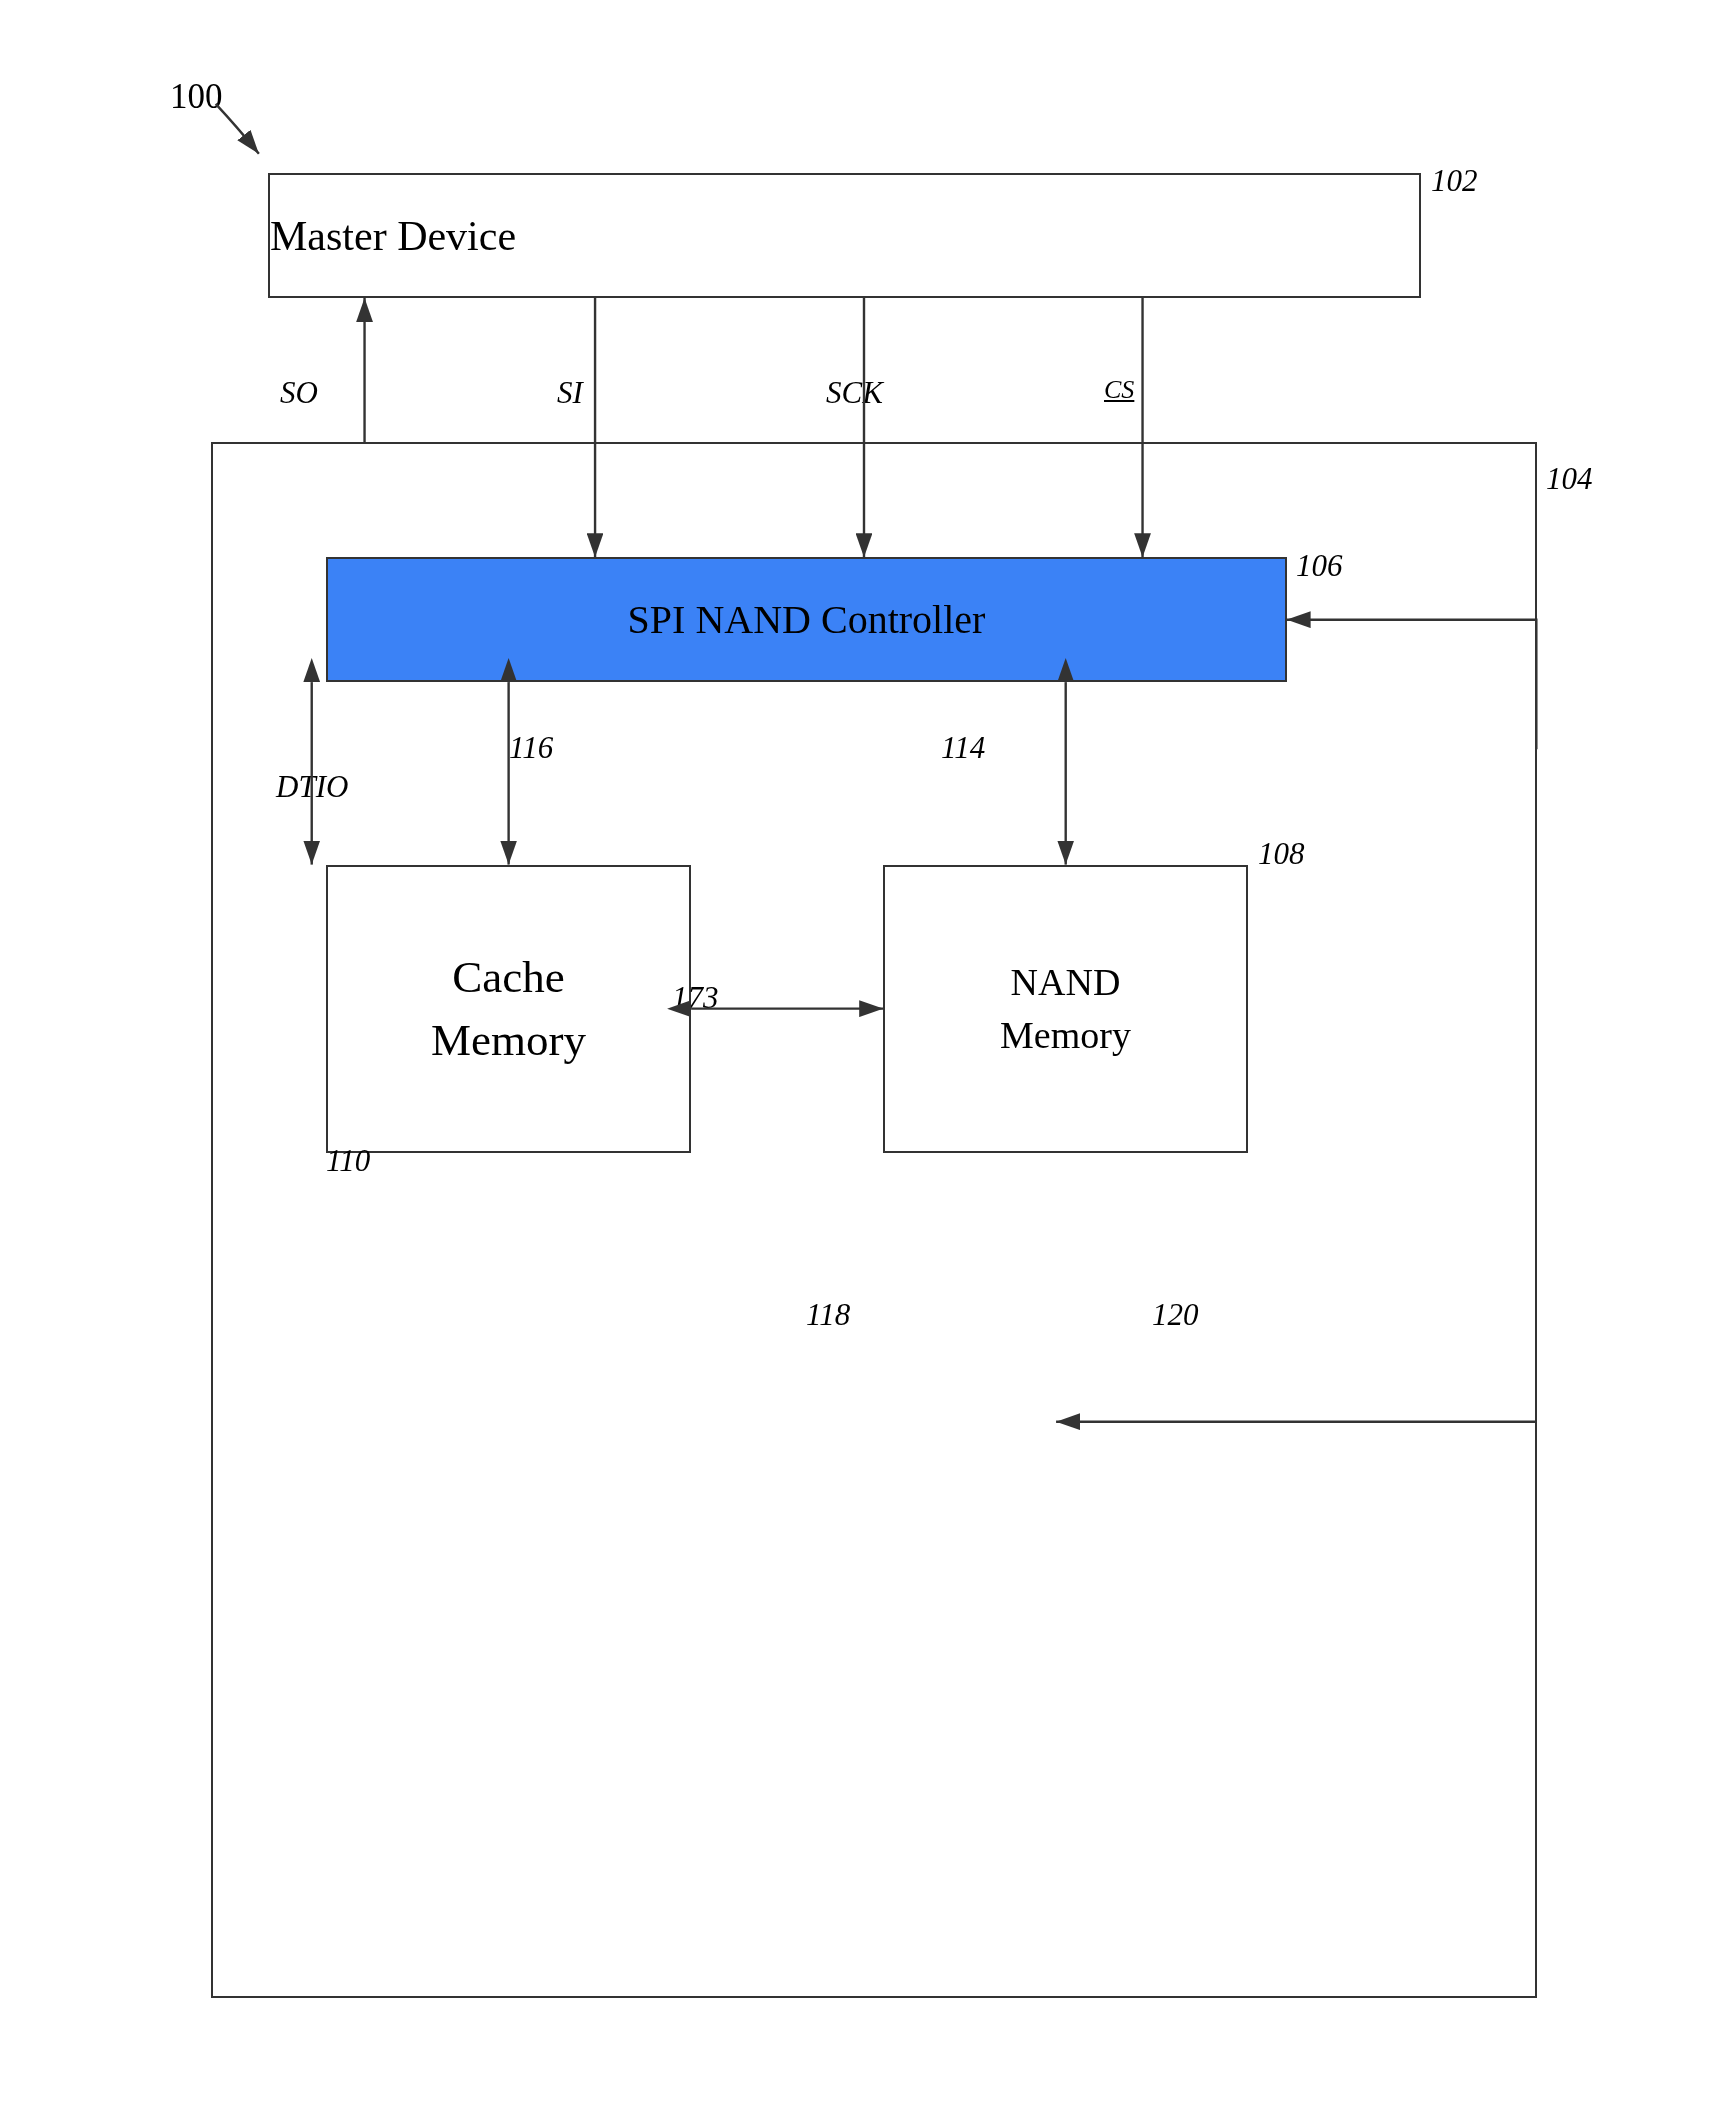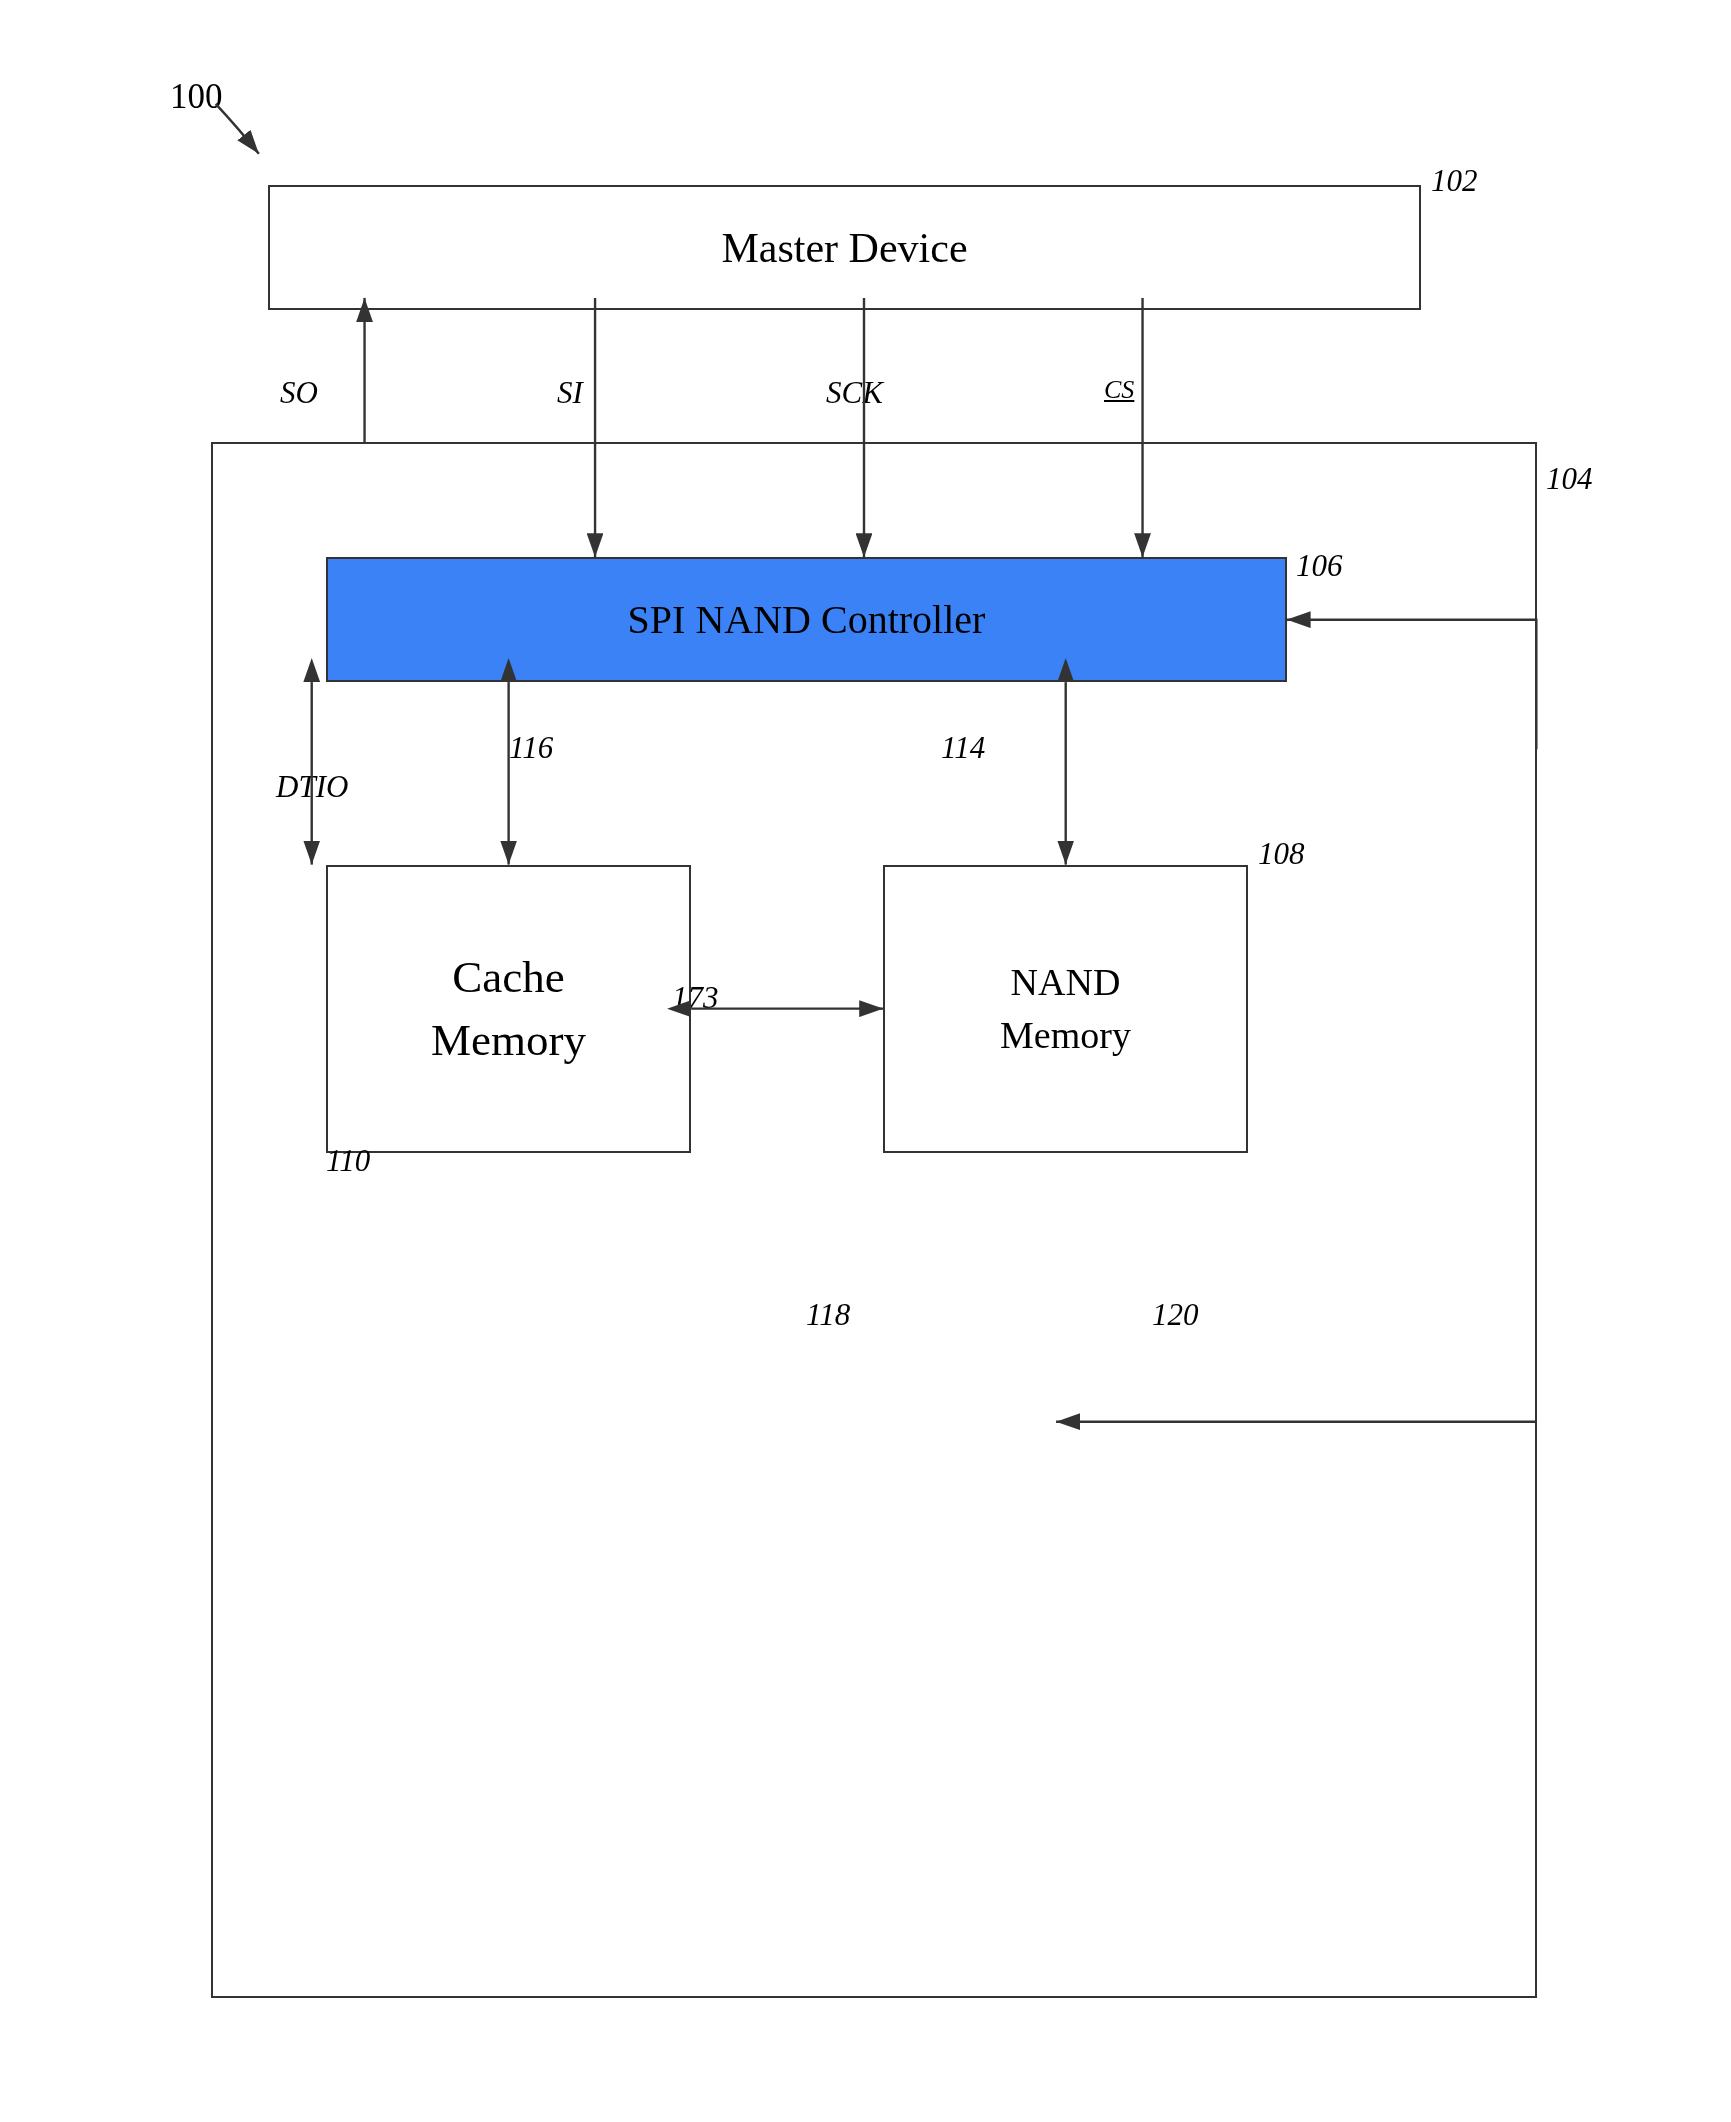--- a/index.html
+++ b/index.html
@@ -29,23 +29,22 @@
     
     .master-device-box {
       position: absolute;
       top: 96px;
       left: 134px;
       width: 1153px;
       height: 125px;
       border: 2.9px solid #333;
       display: flex;
       align-items: center;
-      justify-content: center;
-      background: #fff;
-      margin-top: 12px;
+      justify-content: flex-start;
+      background: #fff;
     }
     .master-device-label {
       font-size: 42px;
     }
     .ref-102 {
       position: absolute;
       top: 86px;
       left: 1297px;
       font-size: 31px;
       font-style: italic;

